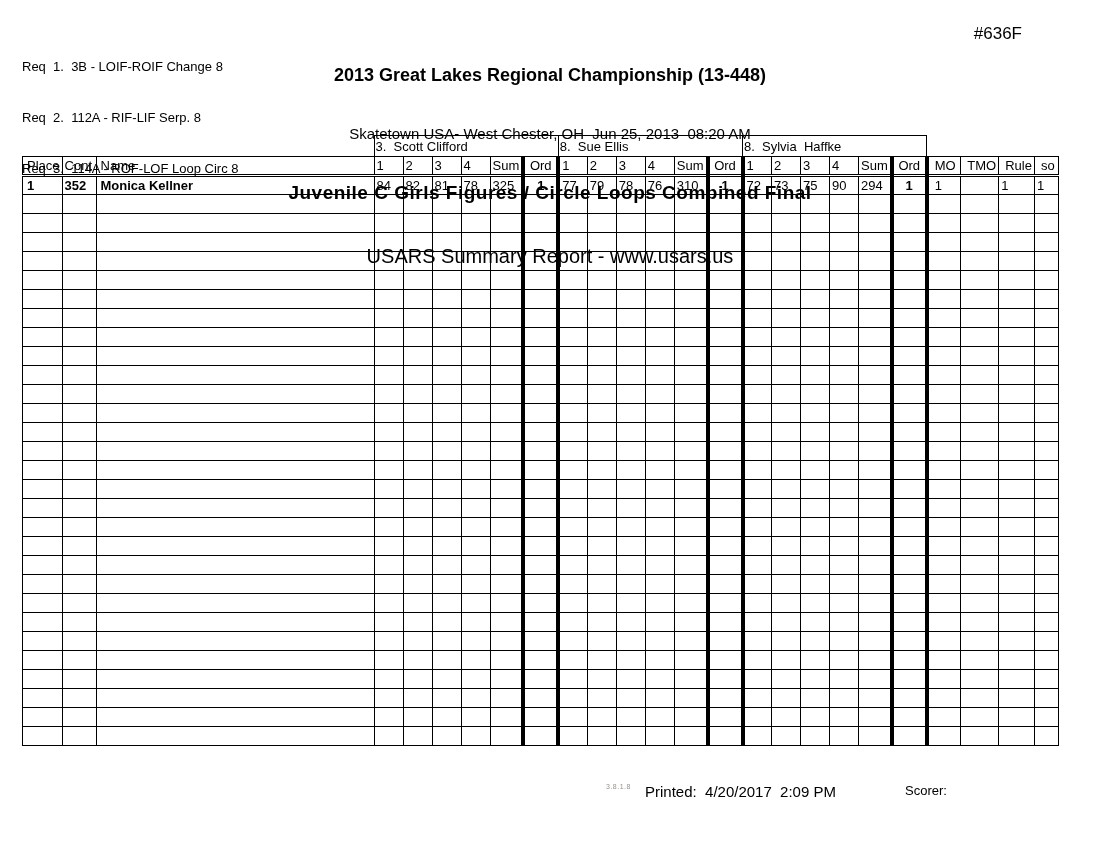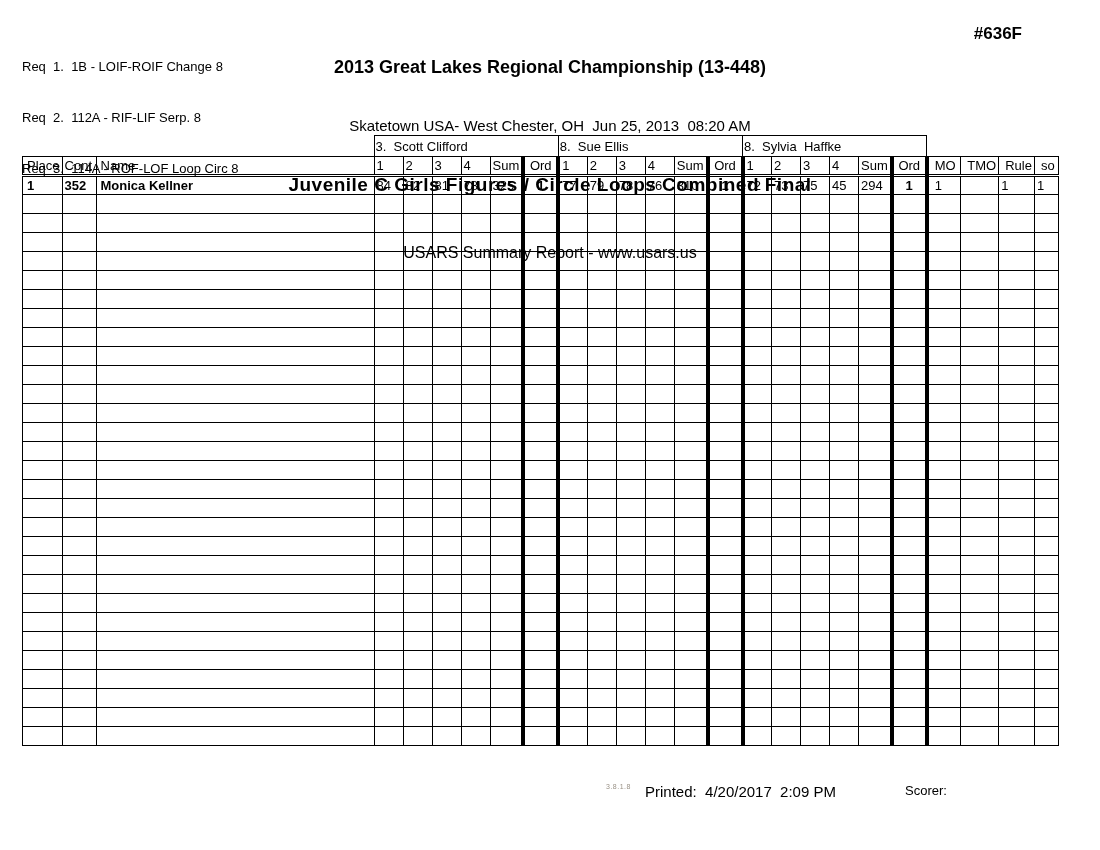--- a/index.html
+++ b/index.html
@@ -19,35 +19,35 @@
     left: 22px;
     top: 24px;
     font-size: 13px;
     line-height: 17px;
     white-space: pre;
   }
   
   .center-header {
     position: absolute;
     left: 0;
-    top: 21px;
+    top: 29px;
     width: 1100px;
     text-align: center;
     white-space: pre;
   }
   .title-main   { font-size: 18px; font-weight: bold; }
   .title-venue  { font-size: 15px; margin-top: 3px; }
   .title-event  { font-size: 19px; font-weight: bold; letter-spacing: 0.5px; margin-top: 4px; }
-  .title-report { font-size: 16px; margin-top: 12px; }
+  .title-report { font-size: 20px; margin-top: 5px; }
   .event-number {
     position: absolute;
     right: 78px;
     top: 24px;
     font-size: 17px;
-    font-weight: bold;
+    font-weight: normal;
   }
   
   table.grid {
     position: absolute;
     left: 22px;
     top: 135px;
     border-collapse: collapse;
     table-layout: fixed;
     font-size: 13px;
   }
@@ -94,21 +94,21 @@
     top: 783px;
     font-size: 13px;
   }
 </style>
 </head>
 <body>
 
 <div class="page">
 
   <div class="req-list">
-    <div>Req  1.  1B - LOIF-ROIF Change 8</div>
+    <div>Req  1.  3B - LOIF-ROIF Change 8</div>
     <div>Req  2.  112A - RIF-LIF Serp. 8</div>
     <div>Req  3.  114A - ROF-LOF Loop Circ 8</div>
   </div>
 
   <div class="center-header">
     <div class="title-main">2013 Great Lakes Regional Championship (13-448)</div>
     <div class="title-venue">Skatetown USA- West Chester, OH  Jun 25, 2013  08:20 AM</div>
     <div class="title-event">Juvenile C Girls Figures / Circle Loops Combined Final</div>
     <div class="title-report">USARS Summary Report - www.usars.us</div>
   </div>
@@ -190,21 +190,21 @@
           <td class="ord b">1</td>
           <td class="c">77</td>
           <td class="c">79</td>
           <td class="c">78</td>
           <td class="c">76</td>
           <td class="c">310</td>
           <td class="ord b">1</td>
           <td class="c">72</td>
           <td class="c">73</td>
           <td class="c">75</td>
-          <td class="c">45</td>
+          <td class="c">90</td>
           <td class="c">294</td>
           <td class="ord b">1</td>
           <td class="pl">1</td>
           <td class="pl"></td>
           <td class="c">1</td>
           <td class="c">1</td>
         </tr>
         <tr>
           <td class=""></td>
           <td class=""></td>

